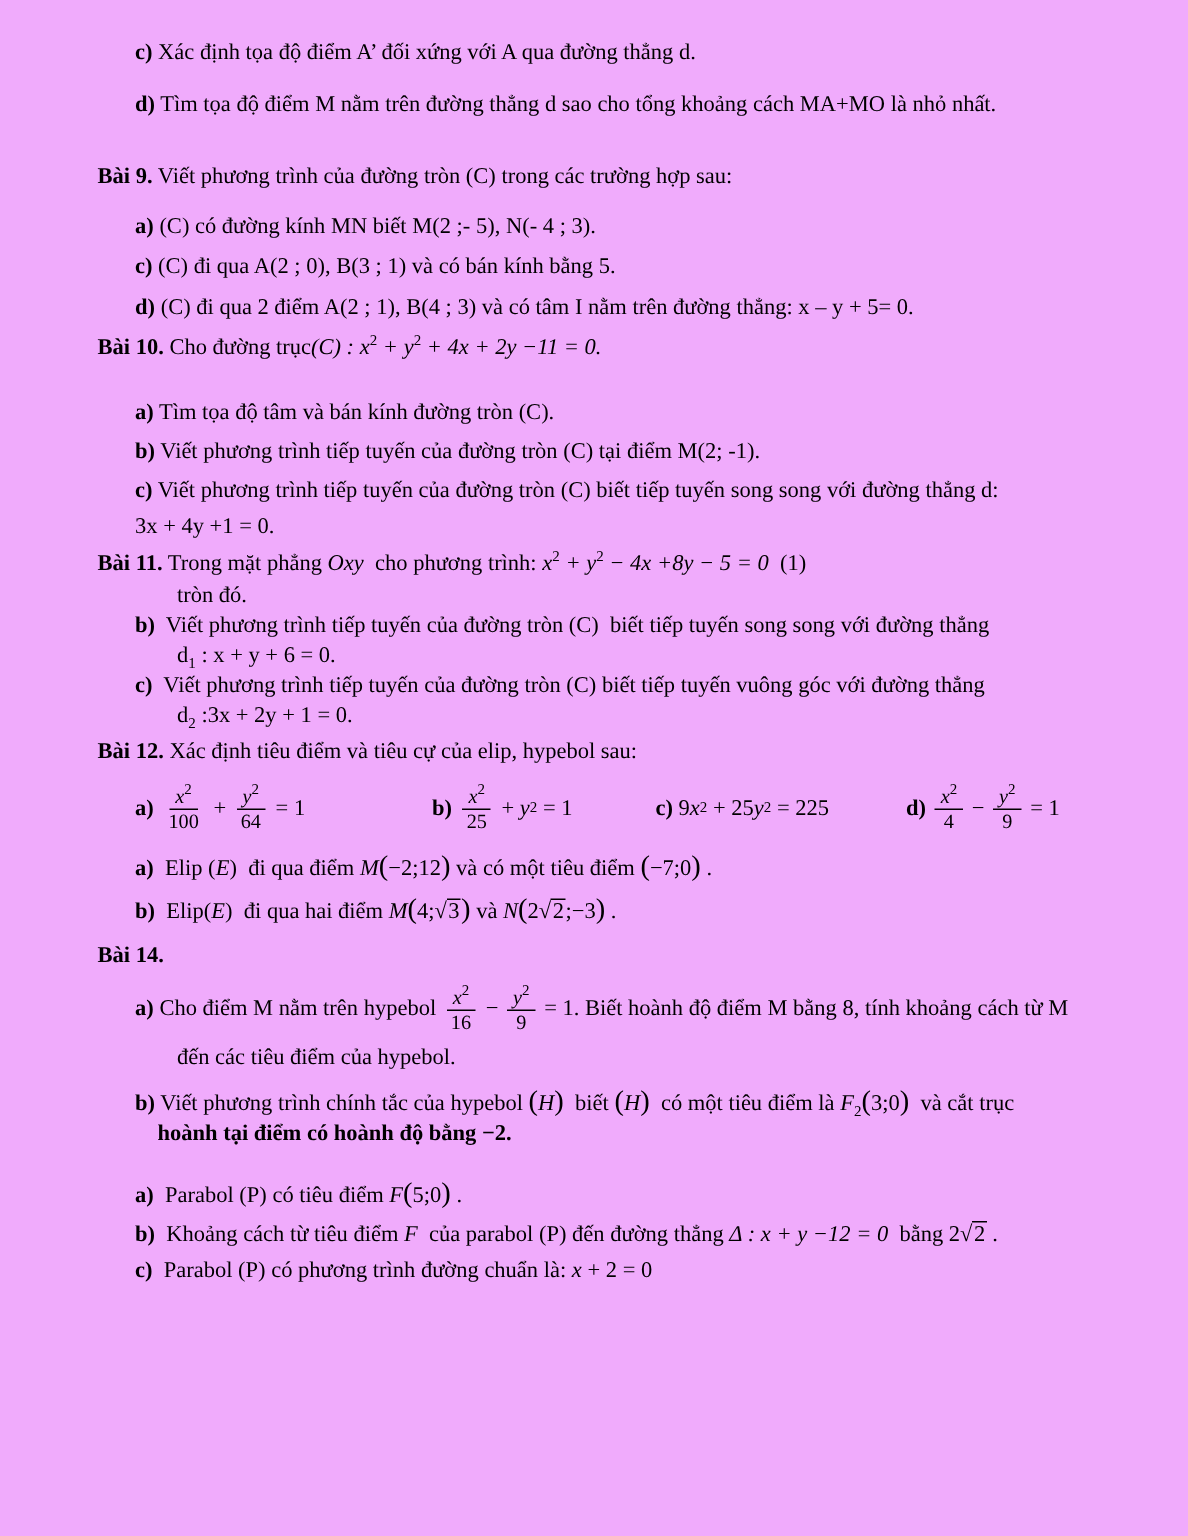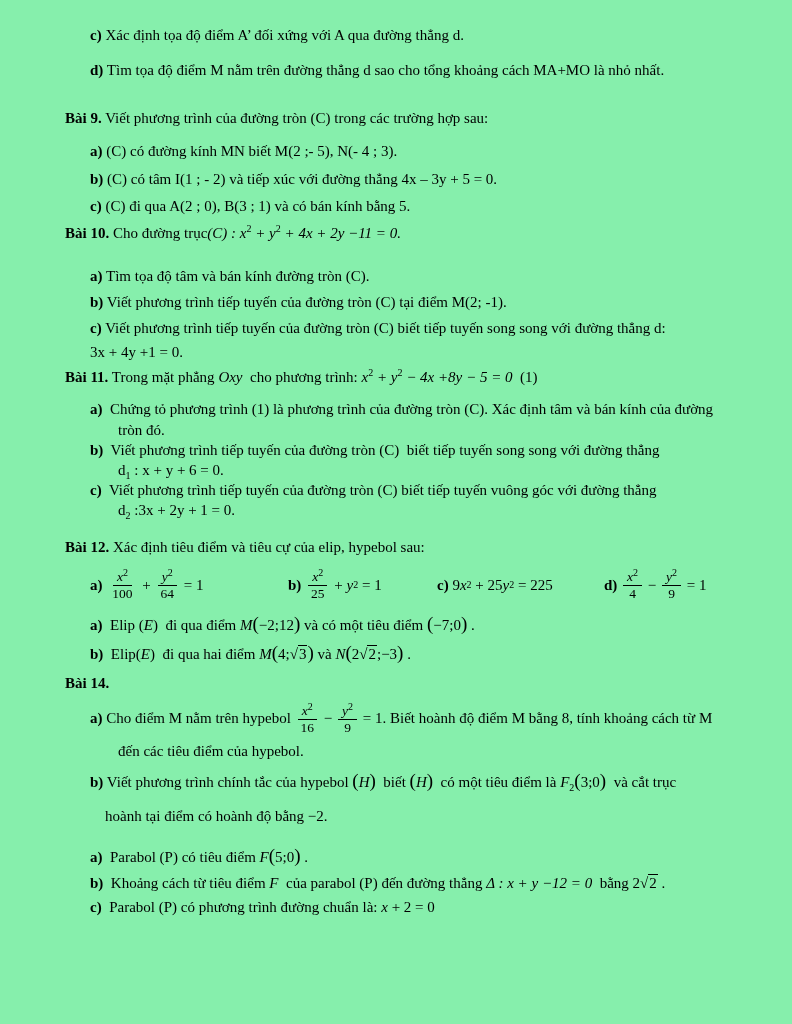--- a/index.html
+++ b/index.html
@@ -2,21 +2,21 @@
 <html><head>
 <meta charset="utf-8">
 <style>
   html,body { margin:0; padding:0; background:#ffffff; }
   .page {
     position:relative;
     width:792px; height:1024px;
     box-sizing:border-box;
     padding:25px 40px 0 65px;
     overflow:hidden;
-    background:#86efac;
+    background:#f0abfc;
     color:#000000;
     font-family:"Liberation Serif","DejaVu Serif",serif;
     font-size:15px;
     line-height:20px;
   }
   .line { white-space:pre-wrap; }
   .heading { margin-left:0; }
   .item  { margin-left:25px; }
   .cont  { margin-left:53px; }
   .cont2 { margin-left:40px; }
@@ -38,39 +38,38 @@
   .sqrt .radarg { border-top:1px solid #000; padding:0 1px; }
 </style>
 </head>
 <body>
 
 <div class="page">
     <div class="line item" style="margin-top: 0px;"><span class="seg-b">c)</span><span class="seg-t"> Xác định tọa độ điểm A’ đối xứng với A qua đường thẳng d.</span></div>
     <div class="line item" style="margin-top: 15px;"><span class="seg-b">d)</span><span class="seg-t"> Tìm tọa độ điểm M nằm trên đường thẳng d sao cho tổng khoảng cách MA+MO là nhỏ nhất.</span></div>
     <div class="line heading" style="margin-top: 28px;"><span class="seg-b">Bài 9.</span><span class="seg-t"> Viết phương trình của đường tròn (C) trong các trường hợp sau:</span></div>
     <div class="line item" style="margin-top: 13px;"><span class="seg-b">a)</span><span class="seg-t"> (C) có đường kính MN biết M(2 ;- 5), N(- 4 ; 3).</span></div>
-    <div class="line item" style="margin-top: 8px;"><span class="seg-b">b)</span><span class="seg-t"> (C) có tâm I(1 ; - 2) và tiếp xúc với đường thẳng 4x – 3y + 5 = 0.</span></div>
     <div class="line item" style="margin-top: 7px;"><span class="seg-b">c)</span><span class="seg-t"> (C) đi qua A(2 ; 0), B(3 ; 1) và có bán kính bằng 5.</span></div>
+    <div class="line item" style="margin-top: 7px;"><span class="seg-b">d)</span><span class="seg-t"> (C) đi qua 2 điểm A(2 ; 1), B(4 ; 3) và có tâm I nằm trên đường thẳng: x – y + 5= 0.</span></div>
     <div class="line heading" style="margin-top: 7px;"><span class="seg-b">Bài 10.</span><span class="seg-t"> Cho đường trục</span><span class="seg-i">(C) : x</span><sup class="seg-sup">2</sup><span class="seg-i"> + y</span><sup class="seg-sup">2</sup><span class="seg-i"> + 4x + 2y −11 = 0.</span></div>
     <div class="line item" style="margin-top: 23px;"><span class="seg-b">a)</span><span class="seg-t"> Tìm tọa độ tâm và bán kính đường tròn (C).</span></div>
     <div class="line item" style="margin-top: 6px;"><span class="seg-b">b)</span><span class="seg-t"> Viết phương trình tiếp tuyến của đường tròn (C) tại điểm M(2; -1).</span></div>
     <div class="line item" style="margin-top: 6px;"><span class="seg-b">c)</span><span class="seg-t"> Viết phương trình tiếp tuyến của đường tròn (C) biết tiếp tuyến song song với đường thẳng d:</span></div>
     <div class="line item" style="margin-top: 4px;"><span class="seg-t">3x + 4y +1 = 0.</span></div>
     <div class="line heading" style="margin-top: 5px;"><span class="seg-b">Bài 11.</span><span class="seg-t"> Trong mặt phẳng </span><span class="seg-i">Oxy</span><span class="seg-t">  cho phương trình: </span><span class="seg-i">x</span><sup class="seg-sup">2</sup><span class="seg-i"> + y</span><sup class="seg-sup">2</sup><span class="seg-i"> − 4x +8y − 5 = 0</span><span class="seg-t">  (1)</span></div>
-    <div class="line item" style="margin-top: 12px;"><span class="seg-b">a)</span><span class="seg-t">  Chứng tỏ phương trình (1) là phương trình của đường tròn (C). Xác định tâm và bán kính của đường</span></div>
     <div class="line cont" style="margin-top: 1px;"><span class="seg-t">tròn đó.</span></div>
     <div class="line item" style="margin-top: 0px;"><span class="seg-b">b)</span><span class="seg-t">  Viết phương trình tiếp tuyến của đường tròn (C)  biết tiếp tuyến song song với đường thẳng</span></div>
     <div class="line cont" style="margin-top: 0px;"><span class="seg-t">d</span><sub class="seg-sub">1</sub><span class="seg-t"> : x + y + 6 = 0.</span></div>
     <div class="line item" style="margin-top: 0px;"><span class="seg-b">c)</span><span class="seg-t">  Viết phương trình tiếp tuyến của đường tròn (C) biết tiếp tuyến vuông góc với đường thẳng</span></div>
     <div class="line cont" style="margin-top: 0px;"><span class="seg-t">d</span><sub class="seg-sub">2</sub><span class="seg-t"> :3x + 2y + 1 = 0.</span></div>
-    <div class="line heading" style="margin-top: 17px;"><span class="seg-b">Bài 12.</span><span class="seg-t"> Xác định tiêu điểm và tiêu cự của elip, hypebol sau:</span></div>
+    <div class="line heading" style="margin-top: 4px;"><span class="seg-b">Bài 12.</span><span class="seg-t"> Xác định tiêu điểm và tiêu cự của elip, hypebol sau:</span></div>
     <div class="line row" style="margin-top: 5px;"><span class="cell" style="left: 0px;"><span class="seg-b">a) </span><span class="frac"><span class="num"><span class="seg-i">x</span><sup class="seg-sup">2</sup></span><span class="den"><span class="seg-t">100</span></span></span><span class="seg-t"> + </span><span class="frac"><span class="num"><span class="seg-i">y</span><sup class="seg-sup">2</sup></span><span class="den"><span class="seg-t">64</span></span></span><span class="seg-t"> = 1</span></span><span class="cell" style="left: 198px;"><span class="seg-b">b) </span><span class="frac"><span class="num"><span class="seg-i">x</span><sup class="seg-sup">2</sup></span><span class="den"><span class="seg-t">25</span></span></span><span class="seg-t"> + </span><span class="seg-i">y</span><sup class="seg-sup">2</sup><span class="seg-t"> = 1</span></span><span class="cell" style="left: 347px;"><span class="seg-b">c) </span><span class="seg-t">9</span><span class="seg-i">x</span><sup class="seg-sup">2</sup><span class="seg-t"> + 25</span><span class="seg-i">y</span><sup class="seg-sup">2</sup><span class="seg-t"> = 225</span></span><span class="cell" style="left: 514px;"><span class="seg-b">d) </span><span class="frac"><span class="num"><span class="seg-i">x</span><sup class="seg-sup">2</sup></span><span class="den"><span class="seg-t">4</span></span></span><span class="seg-t"> − </span><span class="frac"><span class="num"><span class="seg-i">y</span><sup class="seg-sup">2</sup></span><span class="den"><span class="seg-t">9</span></span></span><span class="seg-t"> = 1</span></span></div>
     <div class="line item" style="margin-top: 6px;"><span class="seg-b">a)</span><span class="seg-t">  Elip (</span><span class="seg-i">E</span><span class="seg-t">)  đi qua điểm </span><span class="seg-i">M</span><span class="seg-p">(</span><span class="seg-t">−2;12</span><span class="seg-p">)</span><span class="seg-t"> và có một tiêu điểm </span><span class="seg-p">(</span><span class="seg-t">−7;0</span><span class="seg-p">)</span><span class="seg-t"> .</span></div>
     <div class="line item" style="margin-top: 8px;"><span class="seg-b">b)</span><span class="seg-t">  Elip(</span><span class="seg-i">E</span><span class="seg-t">)  đi qua hai điểm </span><span class="seg-i">M</span><span class="seg-p">(</span><span class="seg-t">4;</span><span class="sqrt"><span class="radsym">√</span><span class="radarg">3</span></span><span class="seg-p">)</span><span class="seg-t"> và </span><span class="seg-i">N</span><span class="seg-p">(</span><span class="seg-t">2</span><span class="sqrt"><span class="radsym">√</span><span class="radarg">2</span></span><span class="seg-t">;−3</span><span class="seg-p">)</span><span class="seg-t"> .</span></div>
     <div class="line heading" style="margin-top: 9px;"><span class="seg-b">Bài 14.</span></div>
     <div class="line item" style="margin-top: 10px;"><span class="seg-b">a)</span><span class="seg-t"> Cho điểm M nằm trên hypebol </span><span class="frac"><span class="num"><span class="seg-i">x</span><sup class="seg-sup">2</sup></span><span class="den"><span class="seg-t">16</span></span></span><span class="seg-t"> − </span><span class="frac"><span class="num"><span class="seg-i">y</span><sup class="seg-sup">2</sup></span><span class="den"><span class="seg-t">9</span></span></span><span class="seg-t"> = 1. Biết hoành độ điểm M bằng 8, tính khoảng cách từ M</span></div>
     <div class="line cont" style="margin-top: 5px;"><span class="seg-t">đến các tiêu điểm của hypebol.</span></div>
     <div class="line item" style="margin-top: 10px;"><span class="seg-b">b)</span><span class="seg-t"> Viết phương trình chính tắc của hypebol </span><span class="seg-p">(</span><span class="seg-i">H</span><span class="seg-p">)</span><span class="seg-t">  biết </span><span class="seg-p">(</span><span class="seg-i">H</span><span class="seg-p">)</span><span class="seg-t">  có một tiêu điểm là </span><span class="seg-i">F</span><sub class="seg-sub">2</sub><span class="seg-p">(</span><span class="seg-t">3;0</span><span class="seg-p">)</span><span class="seg-t">  và cắt trục</span></div>
-    <div class="line cont2" style="margin-top: 14px;"><span class="seg-t">hoành tại điểm có hoành độ bằng −2.</span></div>
+    <div class="line cont2" style="margin-top: 0; font-weight: bold;"><span class="seg-t">hoành tại điểm có hoành độ bằng −2.</span></div>
     <div class="line item" style="margin-top: 20px;"><span class="seg-b">a)</span><span class="seg-t">  Parabol (P) có tiêu điểm </span><span class="seg-i">F</span><span class="seg-p">(</span><span class="seg-t">5;0</span><span class="seg-p">)</span><span class="seg-t"> .</span></div>
     <div class="line item" style="margin-top: 6px;"><span class="seg-b">b)</span><span class="seg-t">  Khoảng cách từ tiêu điểm </span><span class="seg-i">F</span><span class="seg-t">  của parabol (P) đến đường thẳng </span><span class="seg-i">Δ : x + y −12 = 0</span><span class="seg-t">  bằng 2</span><span class="sqrt"><span class="radsym">√</span><span class="radarg">2</span></span><span class="seg-t"> .</span></div>
     <div class="line item" style="margin-top: 4px;"><span class="seg-b">c)</span><span class="seg-t">  Parabol (P) có phương trình đường chuẩn là: </span><span class="seg-i">x</span><span class="seg-t"> + 2 = 0</span></div>
   </div>
 
 </body></html>

